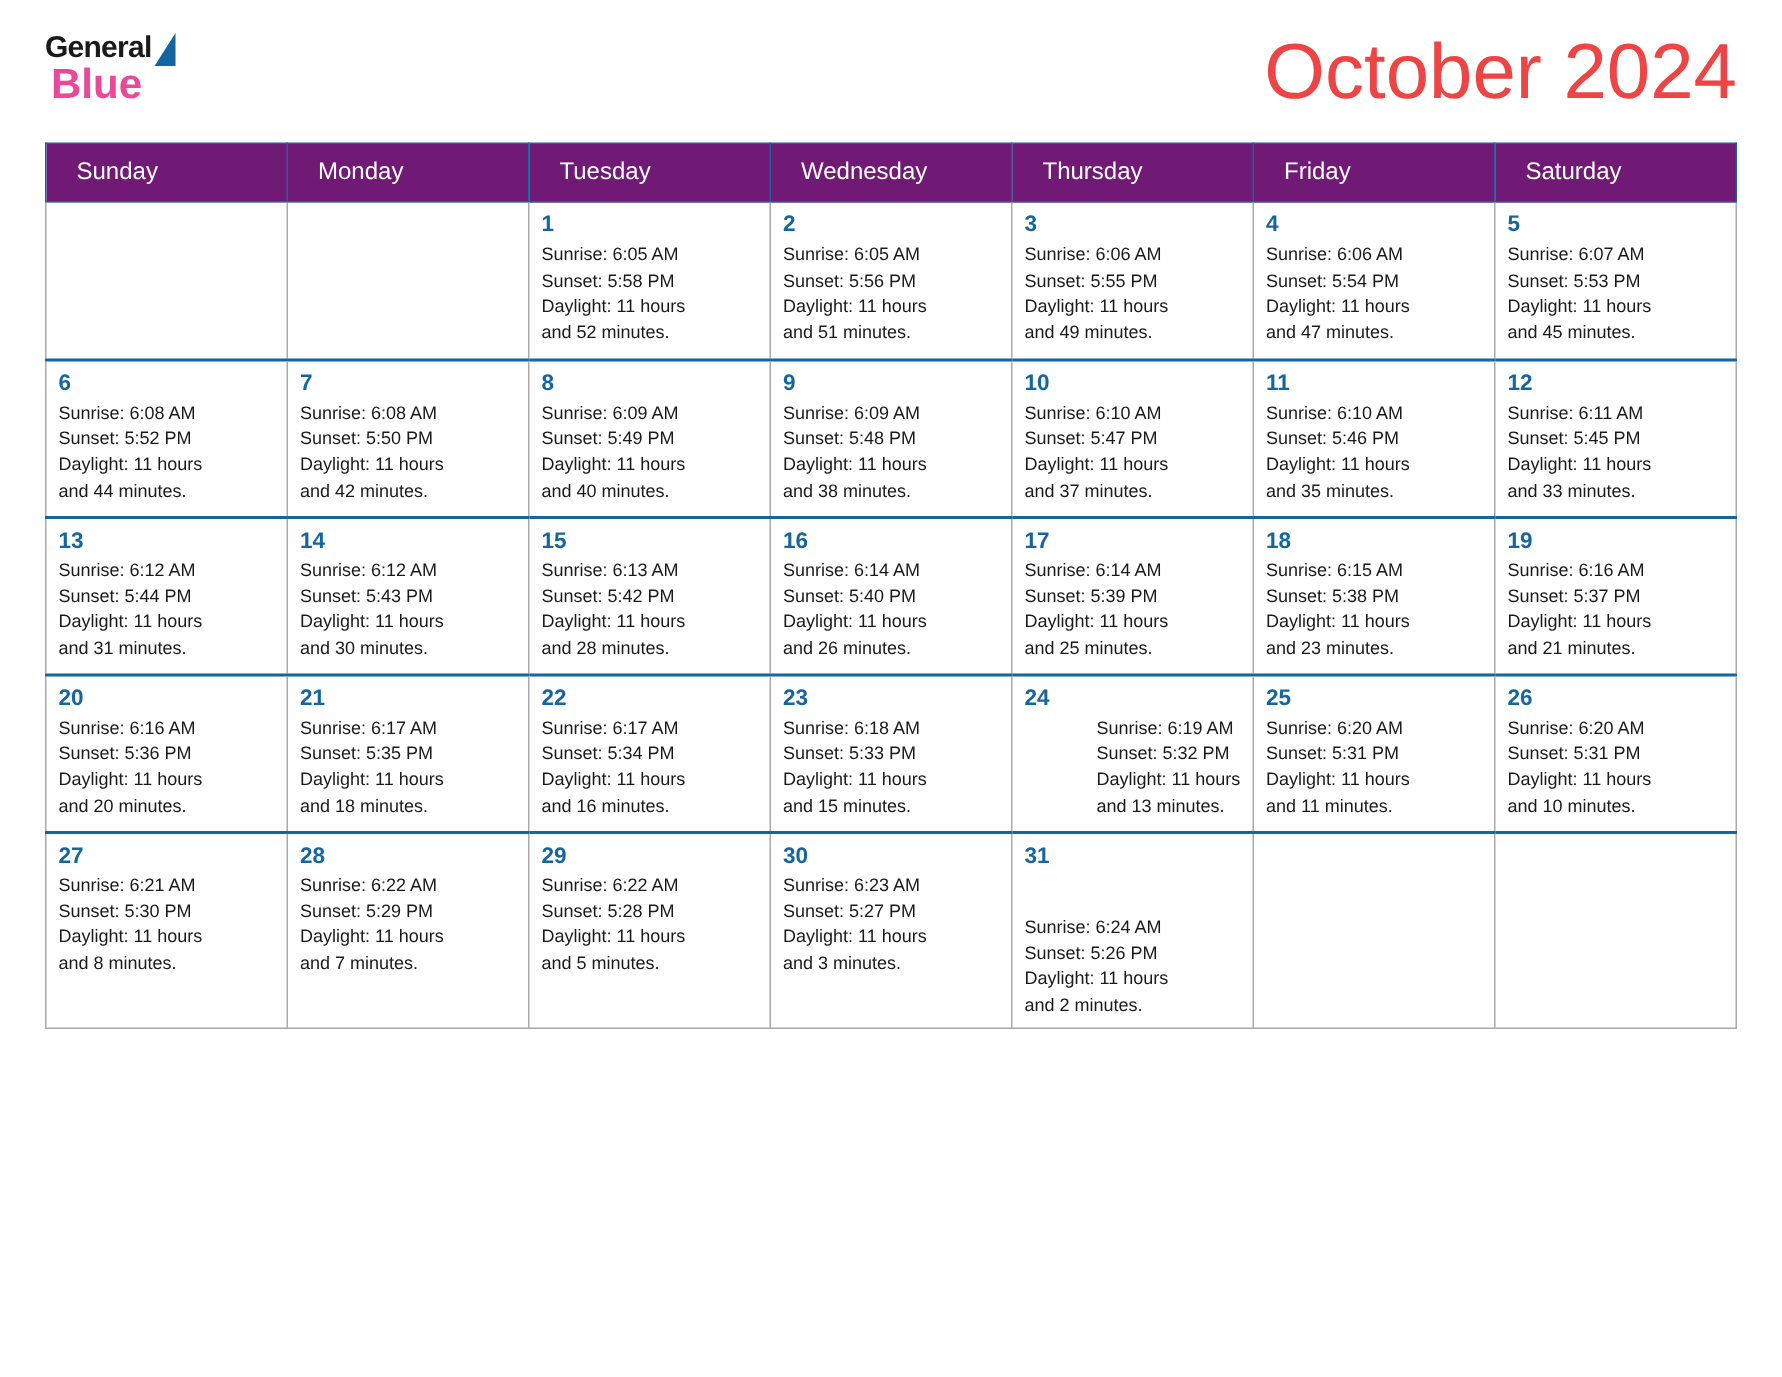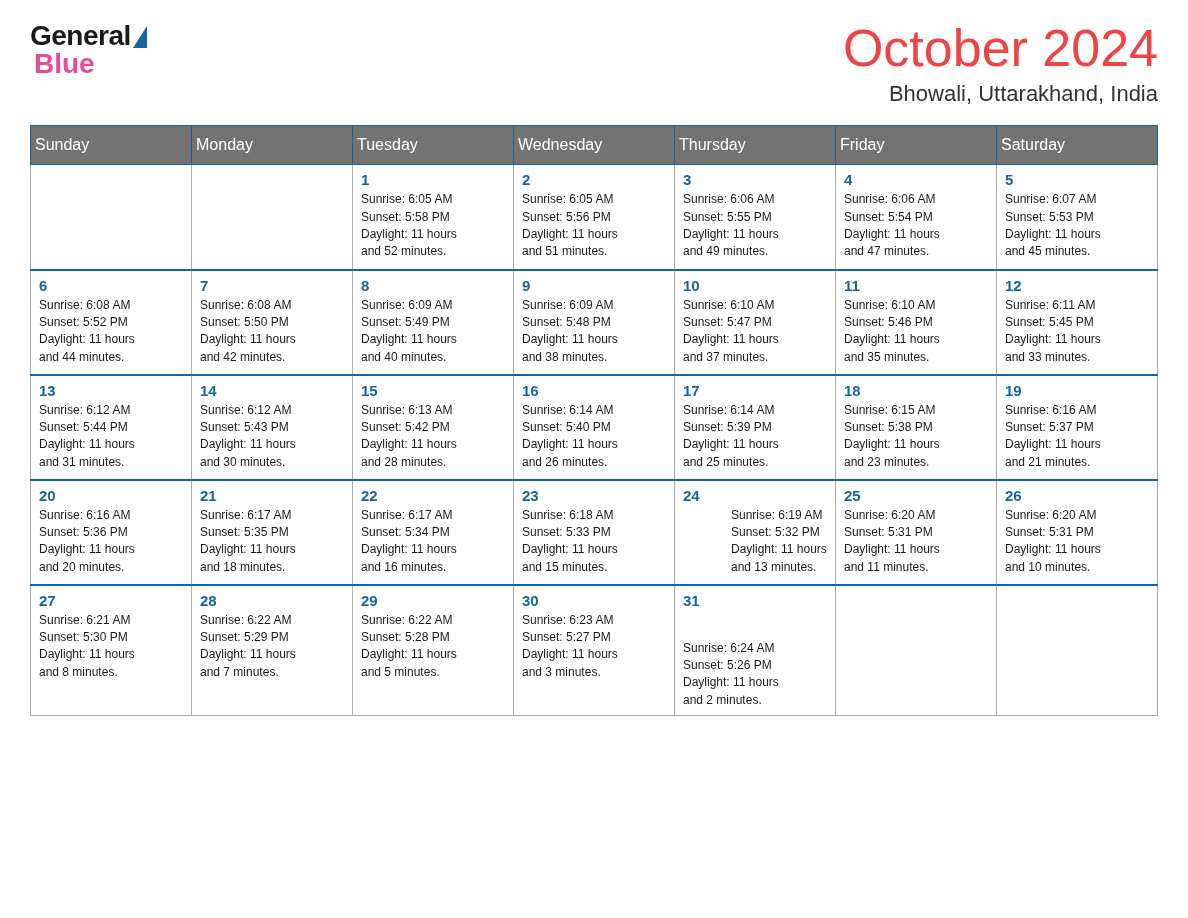--- a/index.html
+++ b/index.html
@@ -19,21 +19,21 @@
     .logo {
       display: flex;
       flex-direction: column;
       align-items: flex-start;
     }
     .logo-top {
       display: flex;
       align-items: center;
     }
     .logo-general {
-      font-size: 28px;
+      font-size: 20px;
       font-weight: bold;
       color: #1a1a1a;
       letter-spacing: -0.5px;
     }
     .logo-triangle {
       width: 0;
       height: 0;
       border-left: 14px solid transparent;
       border-bottom: 22px solid #1565a0;
       margin-left: 2px;
@@ -60,23 +60,23 @@
       color: #333;
       font-weight: normal;
       margin-top: 4px;
     }
     .calendar-table {
       width: 100%;
       border-collapse: collapse;
       table-layout: fixed;
     }
     .calendar-table th {
-      background-color: #737373;
+      background-color: #701a75;
       color: #fff;
-      padding: 10px 4px;
+      padding: 10px 20px;
       text-align: left;
       font-size: 16px;
       font-weight: normal;
       border: 1px solid #1565a0;
     }
     .calendar-table td {
       border: 1px solid #aaa;
       vertical-align: top;
       padding: 6px 8px;
       height: 105px;
@@ -107,21 +107,20 @@
 <div class="header-section">
   <div class="logo">
     <div class="logo-top">
       <span class="logo-general">General</span>
       <div class="logo-triangle"></div>
     </div>
     <span class="logo-blue">Blue</span>
   </div>
   <div class="title-section">
     <div class="month-title">October 2024</div>
-    <div class="location-title">Bhowali, Uttarakhand, India</div>
   </div>
 </div>
 
 <table class="calendar-table">
   <thead>
     <tr>
     <th>Sunday</th>
         <th>Monday</th>
         <th>Tuesday</th>
         <th>Wednesday</th>

